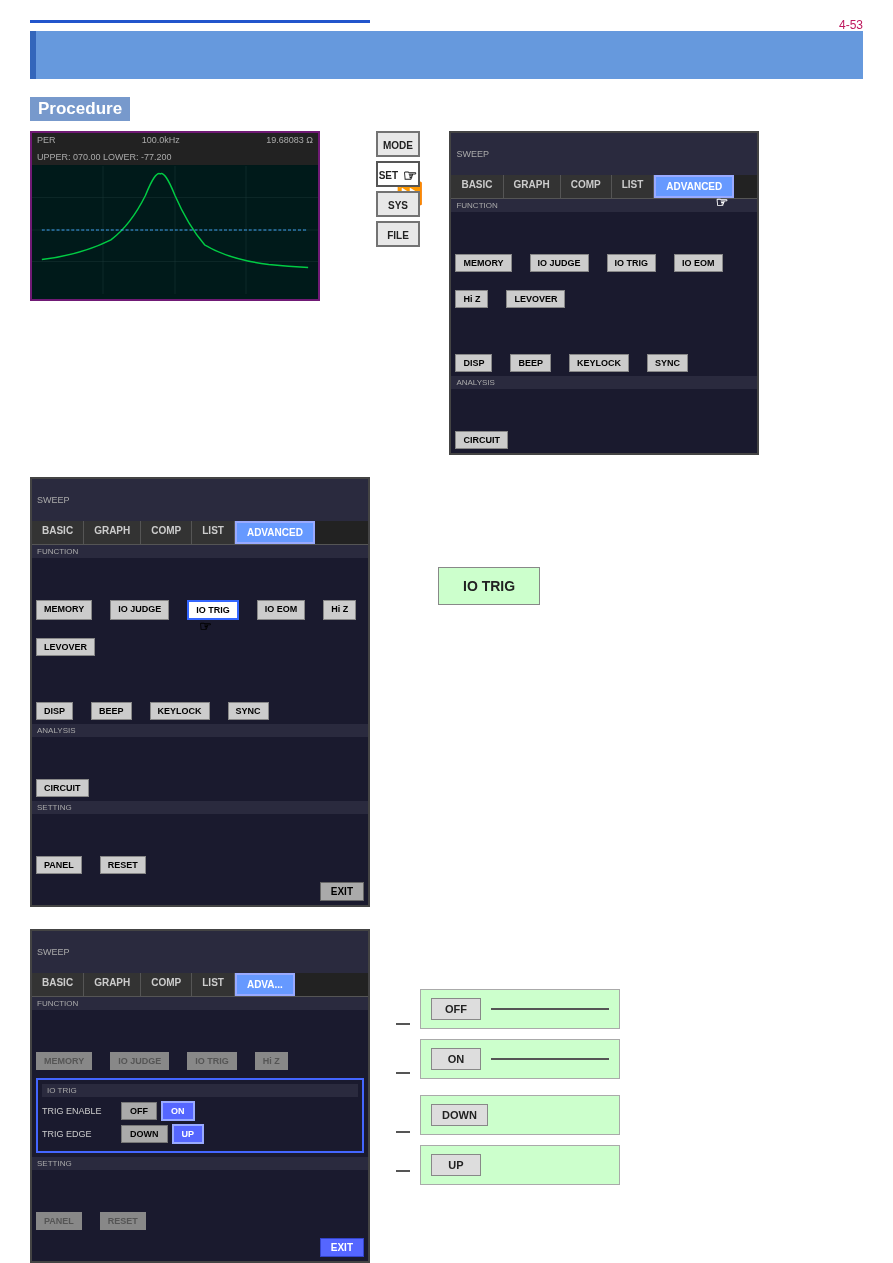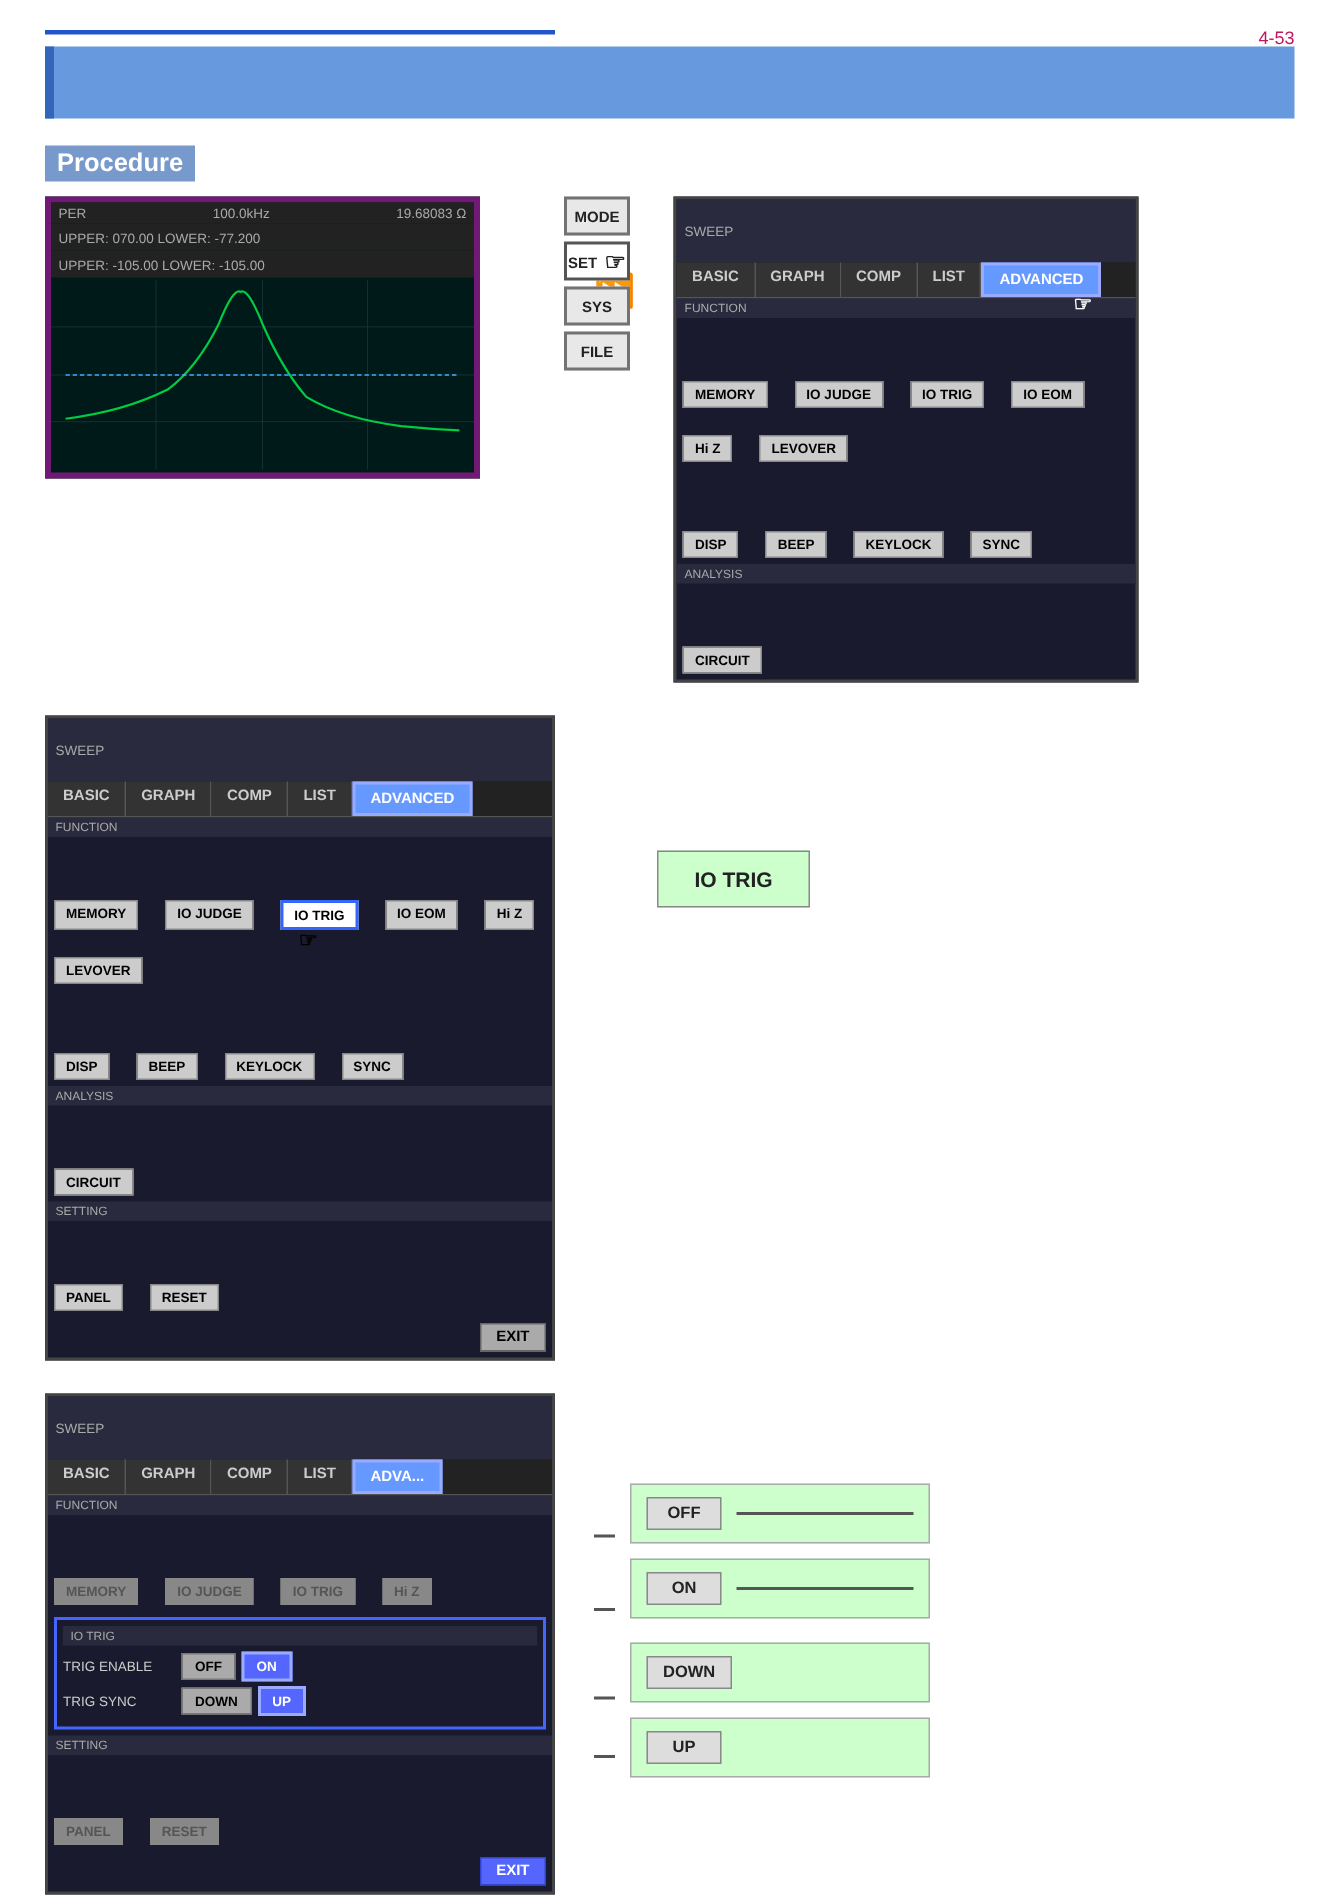--- a/index.html
+++ b/index.html
@@ -64,21 +64,21 @@
       align-items: flex-start;
       margin-bottom: 18px;
       gap: 18px;
     }
 
     
     .instr-screen {
       width: 290px;
       min-height: 170px;
       background: #001a1a;
-      border: 4px solid #701a75;
+      border: 2px solid #701a75;
       position: relative;
       flex-shrink: 0;
     }
 
     .instr-screen-header {
       background: #222;
       color: #aaa;
       font-size: 9px;
       padding: 2px 5px;
       display: flex;
@@ -395,23 +395,20 @@
 
     <div style="position:relative; width: 340px;">
       <div class="instr-screen">
         <div class="instr-screen-header">
           <span>PER</span>
           <span>100.0kHz</span>
           <span>19.68083 Ω</span>
         </div>
         <div style="padding: 2px 5px; background:#222;">
           <span style="color:#aaa; font-size:9px;">UPPER: 070.00  LOWER: -77.200</span>
-        </div>
-        <div style="padding: 2px 5px; background:#222;">
-          <span style="color:#aaa; font-size:9px;">UPPER: -105.00  LOWER: -105.00</span>
         </div>
         <div class="instr-screen-body">
           
           <svg class="graph-area" viewBox="0 0 290 130" xmlns="http://www.w3.org/2000/svg">
             <rect width="290" height="130" fill="#001a1a"></rect>
 
             <line x1="0" y1="32" x2="290" y2="32" stroke="#1a3a3a" stroke-width="0.5"></line>
             <line x1="0" y1="65" x2="290" y2="65" stroke="#1a3a3a" stroke-width="0.5"></line>
             <line x1="0" y1="97" x2="290" y2="97" stroke="#1a3a3a" stroke-width="0.5"></line>
             <line x1="72" y1="0" x2="72" y2="130" stroke="#1a3a3a" stroke-width="0.5"></line>
@@ -540,21 +537,21 @@
       </div>
 
       <div class="iotrig-subpanel">
         <div class="sweep-section-label" style="margin-bottom:4px; color:#aaa;">IO TRIG</div>
         <div class="iotrig-row">
           <span class="iotrig-row-label">TRIG ENABLE</span>
           <div class="iotrig-btn">OFF</div>
           <div class="iotrig-btn active">ON</div>
         </div>
         <div class="iotrig-row">
-          <span class="iotrig-row-label">TRIG SYNC</span>
+          <span class="iotrig-row-label">TRIG EDGE</span>
           <div class="iotrig-btn">DOWN</div>
           <div class="iotrig-btn active">UP</div>
         </div>
       </div>
       <div class="sweep-section-label">SETTING</div>
       <div class="sweep-btns-row">
         <div class="sweep-btn disabled-btn">PANEL</div>
         <div class="sweep-btn disabled-btn">RESET</div>
       </div>
       <div class="clearfix">

